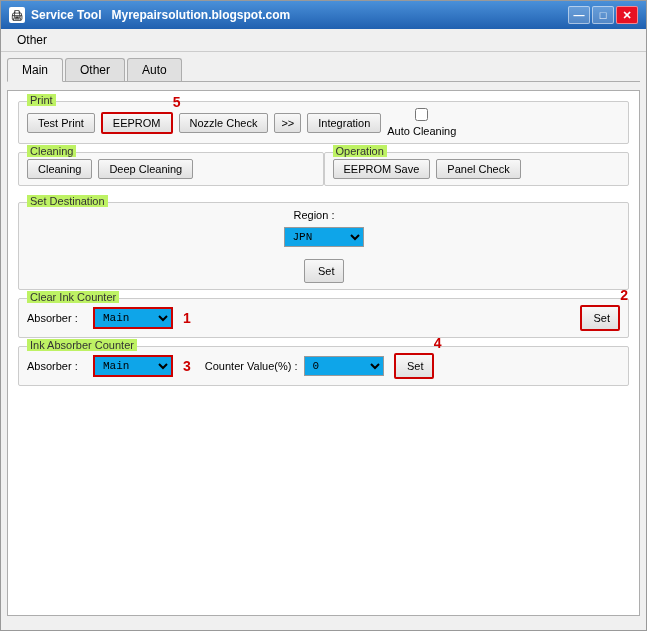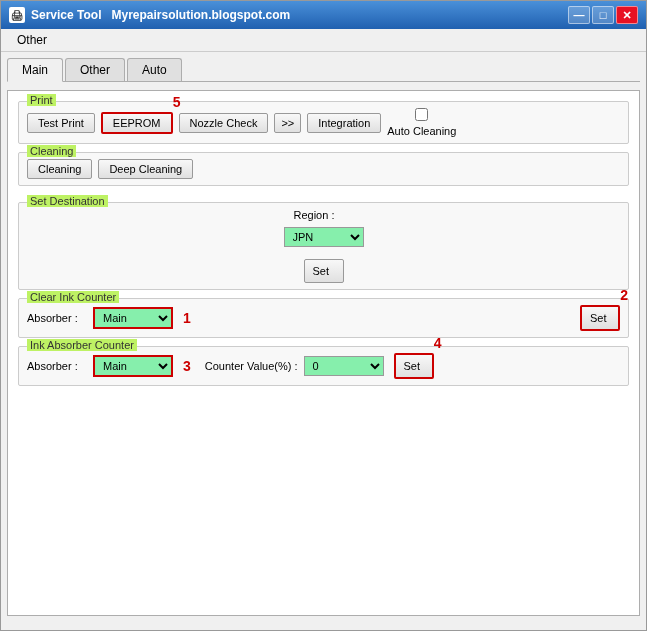--- a/index.html
+++ b/index.html
@@ -153,21 +153,21 @@
     }
 
     .btn {
       padding: 3px 10px;
       border: 1px solid #999;
       background: linear-gradient(to bottom, #f8f8f8, #e0e0e0);
       cursor: pointer;
       font-size: 11px;
       border-radius: 2px;
       min-width: 60px;
-      text-align: left;
+      text-align: right;
     }
 
     .btn-red-border {
       border: 2px solid #cc0000;
     }
 
     .btn-set {
       min-width: 40px;
       padding: 5px 8px;
     }
@@ -195,22 +195,23 @@
 
     .form-label {
       font-size: 11px;
       min-width: 60px;
     }
 
     select {
       padding: 2px 4px;
       border: 1px solid #999;
       font-size: 11px;
-      background: #86efac;
+      background: #0ea5e9;
       min-width: 80px;
+      font-family: Liberation Mono, monospace;
     }
 
     select.red-border {
       border: 2px solid #cc0000;
     }
 
     .spacer { flex: 1; }
 
     .number-badge {
       color: #cc0000;
@@ -295,20 +296,27 @@
       <div style="display:flex; margin-bottom:8px;">
 
         <div class="section-group" style="flex:1;">
           <span class="section-group-label">Cleaning</span>
           <div class="btn-row">
             <button class="btn">Cleaning</button>
             <button class="btn">Deep Cleaning</button>
           </div>
         </div>
 
+        <div class="section-group" style="flex:1;">
+          <span class="section-group-label">Operation</span>
+          <div class="btn-row">
+            <button class="btn">EEPROM Save</button>
+            <button class="btn">Panel Check</button>
+          </div>
+        </div>
       </div>
 
       <div class="section-group">
         <span class="section-group-label">Set Destination</span>
         <div class="region-row">
           <span class="form-label">Region :</span>
           <select>
             <option>JPN</option>
           </select>
           <div class="spacer"></div>

